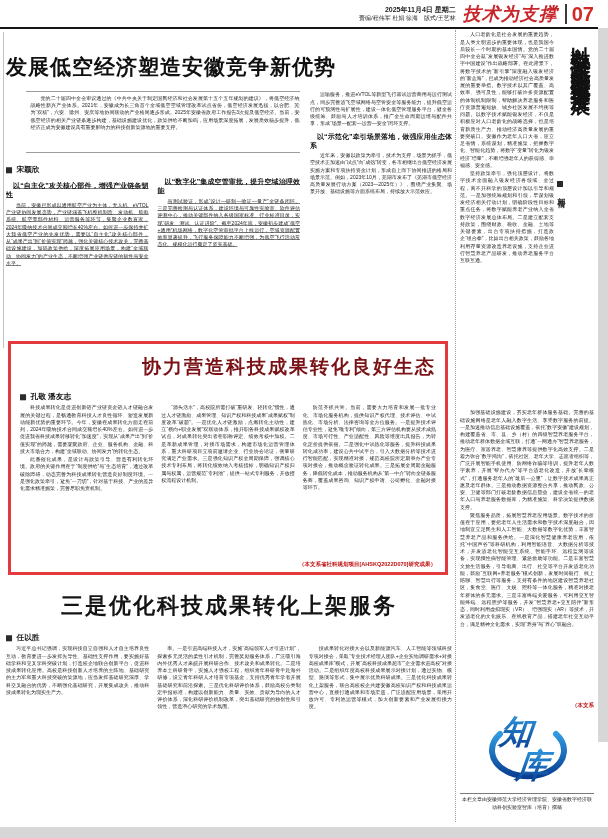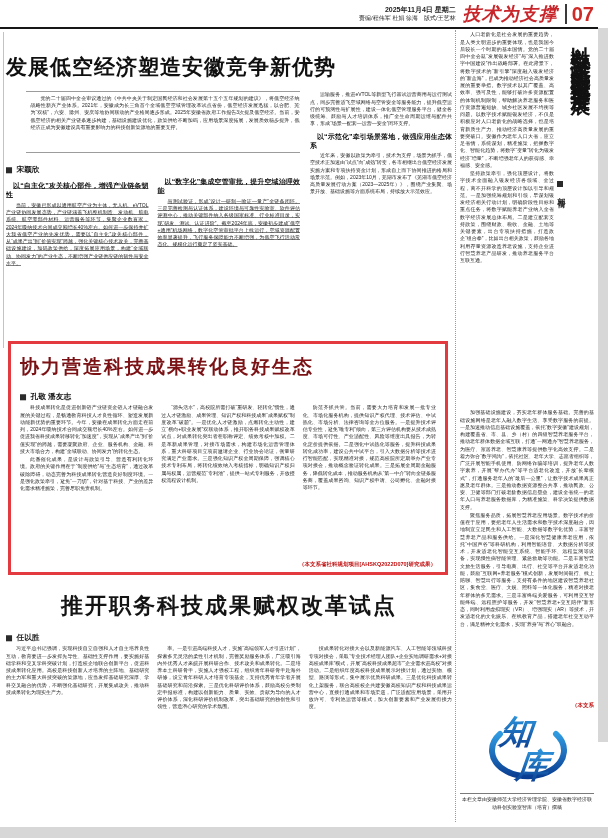--- a/index.html
+++ b/index.html
@@ -19,21 +19,21 @@
   .pageno { font-size:20px; font-weight:bold; color:#d02a27; border-left:2px solid #3a3a3a; padding-left:5px; line-height:20px; }
 
   
   .main { position:absolute; left:6px; top:29px; width:446px; }
   .frame-left { position:absolute; left:3px; top:32px; width:1px; height:316px; background:#c3c3c3; }
   .divider-v { position:absolute; left:455px; top:30px; height:792px; width:0; border-left:1px dotted #9a9a9a; }
   .sidebar { position:absolute; left:460px; top:31px; width:134px; height:792px; overflow:hidden; }
 
   
   .headline-top { margin:24px 0 10px; text-align:left; font-size:21px; font-weight:bold; color:#101010; letter-spacing:1px; }
-  .headline-mid { margin:8px 0 6px; text-align:left; font-size:19px; font-weight:bold; color:#7a1114; letter-spacing:2px; }
+  .headline-mid { margin:8px 0 6px; text-align:right; font-size:19px; font-weight:bold; color:#7a1114; letter-spacing:2px; }
   .headline-bot { margin:16px 0 8px; text-align:center; font-size:22px; font-weight:bold; color:#141414; letter-spacing:2px; }
 
   
   .byline { height:14px; margin:8px 0 2px; overflow:visible; }
   .byline-scale { transform:scale(.55); transform-origin:left center; display:flex; align-items:center; white-space:nowrap; }
   .bsq { width:11px; height:11px; background:#2b2b2b; margin-right:8px; flex:none; }
   .bn { font-size:14px; font-weight:bold; color:#141414; }
 
   
   .clip { overflow:hidden; position:relative; }
@@ -147,21 +147,21 @@
           <p>“源头活水”，高校院所需打破“重研发、轻转化”惯性，通过人才链激励、成果管理、知识产权和科技成果“成果赋权”制度改革“破题”。一是优化人才链激励，点燃转化主动性，建立“横向+职业发展”双联动体系，推开职务科技成果赋权改革试点，对成果转化突出者在职称评定、绩效考核中加权。二是革新成果管理，对接市场需求，构建市场化运营管理体系，重大科研项目立项前邀请企业、行业协会论证，衡量研究满足产业需求。三是强化知识产权全周期保障，强调核心技术专利布局，将转化绩效纳入考核指标，明确知识产权归属与权属，运营规范“专利池”，提供一站式专利服务，开放授权流程设计机制。</p>
           <p>防范齐抓共管。当前，需要大力培育和发展一批专业化、市场化服务机构，提供知识产权代理、技术评估、中试熟化、市场分析、法律咨询等全方位服务。一是提升技术评估专业性，避免“唯专利”倾向，第三方评估机构要从技术成熟度、市场可行性、产业适配性、风险等维度出具报告，为转化定价提供依据。二是强化中试熟化等服务，提升科技成果转化成功率，建设公共中试平台，引入大数据分析等技术进行智能匹配，实现精准对接，规范高校院所定期举办产业专项对接会，推动概念验证转化成果。三是拓展全周期金融服务，降低转化成本，推动服务机构从“第一中介”转向全链条服务商，覆盖成果咨询、知识产权申请、公司孵化、金融对接等环节。</p>
         </div>
       </div>
       <div class="fno">
         <span>（本文系省社科规划项目[AHSKQ2022D070]研究成果）</span>
       </div>
     </div>
 
     <div class="a3">
-      <div class="headline-bot">推开职务科技成果赋权改革试点</div>
+      <div class="headline-bot">三是优化科技成果转化上架服务</div>
       <div class="byline">
         <div class="byline-scale">
           <span class="bsq"></span>
           <span class="bn">任以胜</span>
         </div>
       </div>
       <div class="clip bodyclip">
         <div class="micro cols3">
           <p>习近平总书记强调，实现科技自立自强和人才自主培养良性互动，教育要进一步发挥先导性、基础性支撑作用，要实施好基础学科和交叉学科突破计划，打造校企地联合创新平台，促进科技成果转化应用。高校是科技创新人才培养的主阵地、基础研究的主力军和重大科技突破的策源地，应当发挥基础研究深厚、学科交叉融合的优势，不断强化基础研究，开展集成攻关，推动科技成果转化为现实生产力。</p>
           <p>率。一是引进高端科技人才，实施“高端领军人才引进计划”，探索多元灵活的柔性引才机制，完善奖励服务体系，广泛吸引海内外优秀人才来皖开展科研合作、技术攻关和成果转化。二是培养本土科研骨干，实施人才强校工程，组织青年科研骨干赴海外研修，设立青年科研人才培育专项基金，支持优秀青年学者开展基础研究和前沿探索。三是优化科研评价体系，鼓励高校分类制定申报标准，构建以创新能力、质量、实效、贡献为导向的人才评价体系，深化科研评价机制改革，突出基础研究的独创性和引领性，营造潜心研究的学术氛围。</p>

